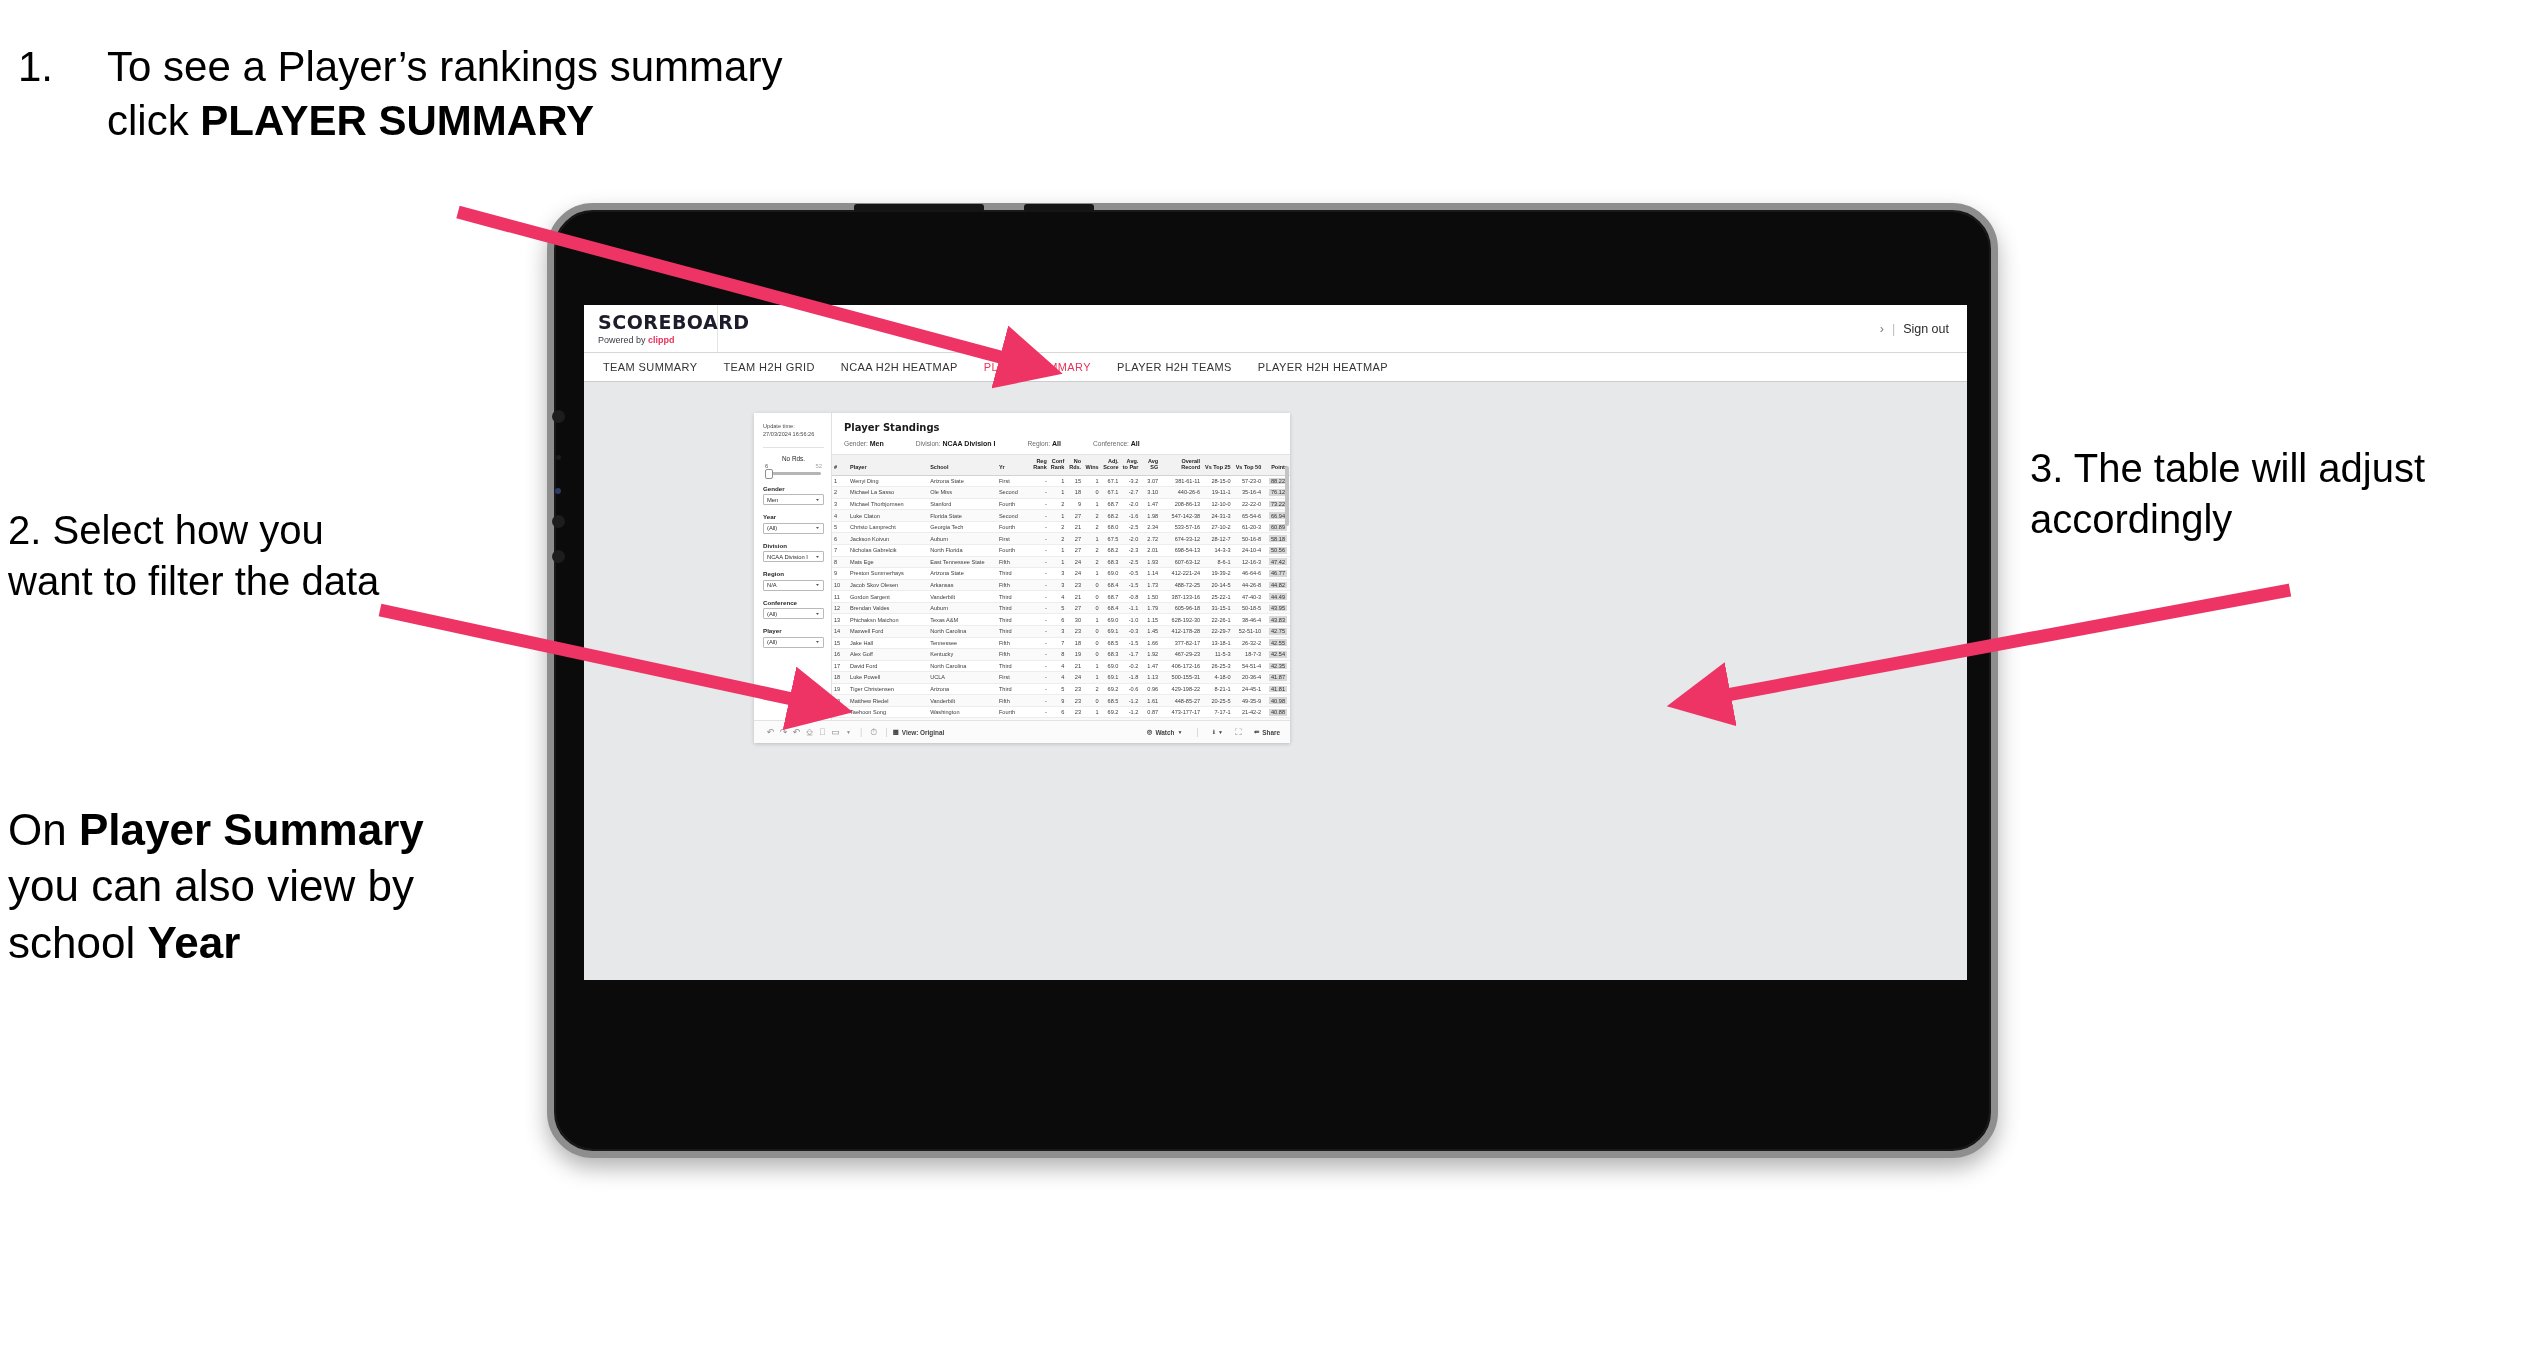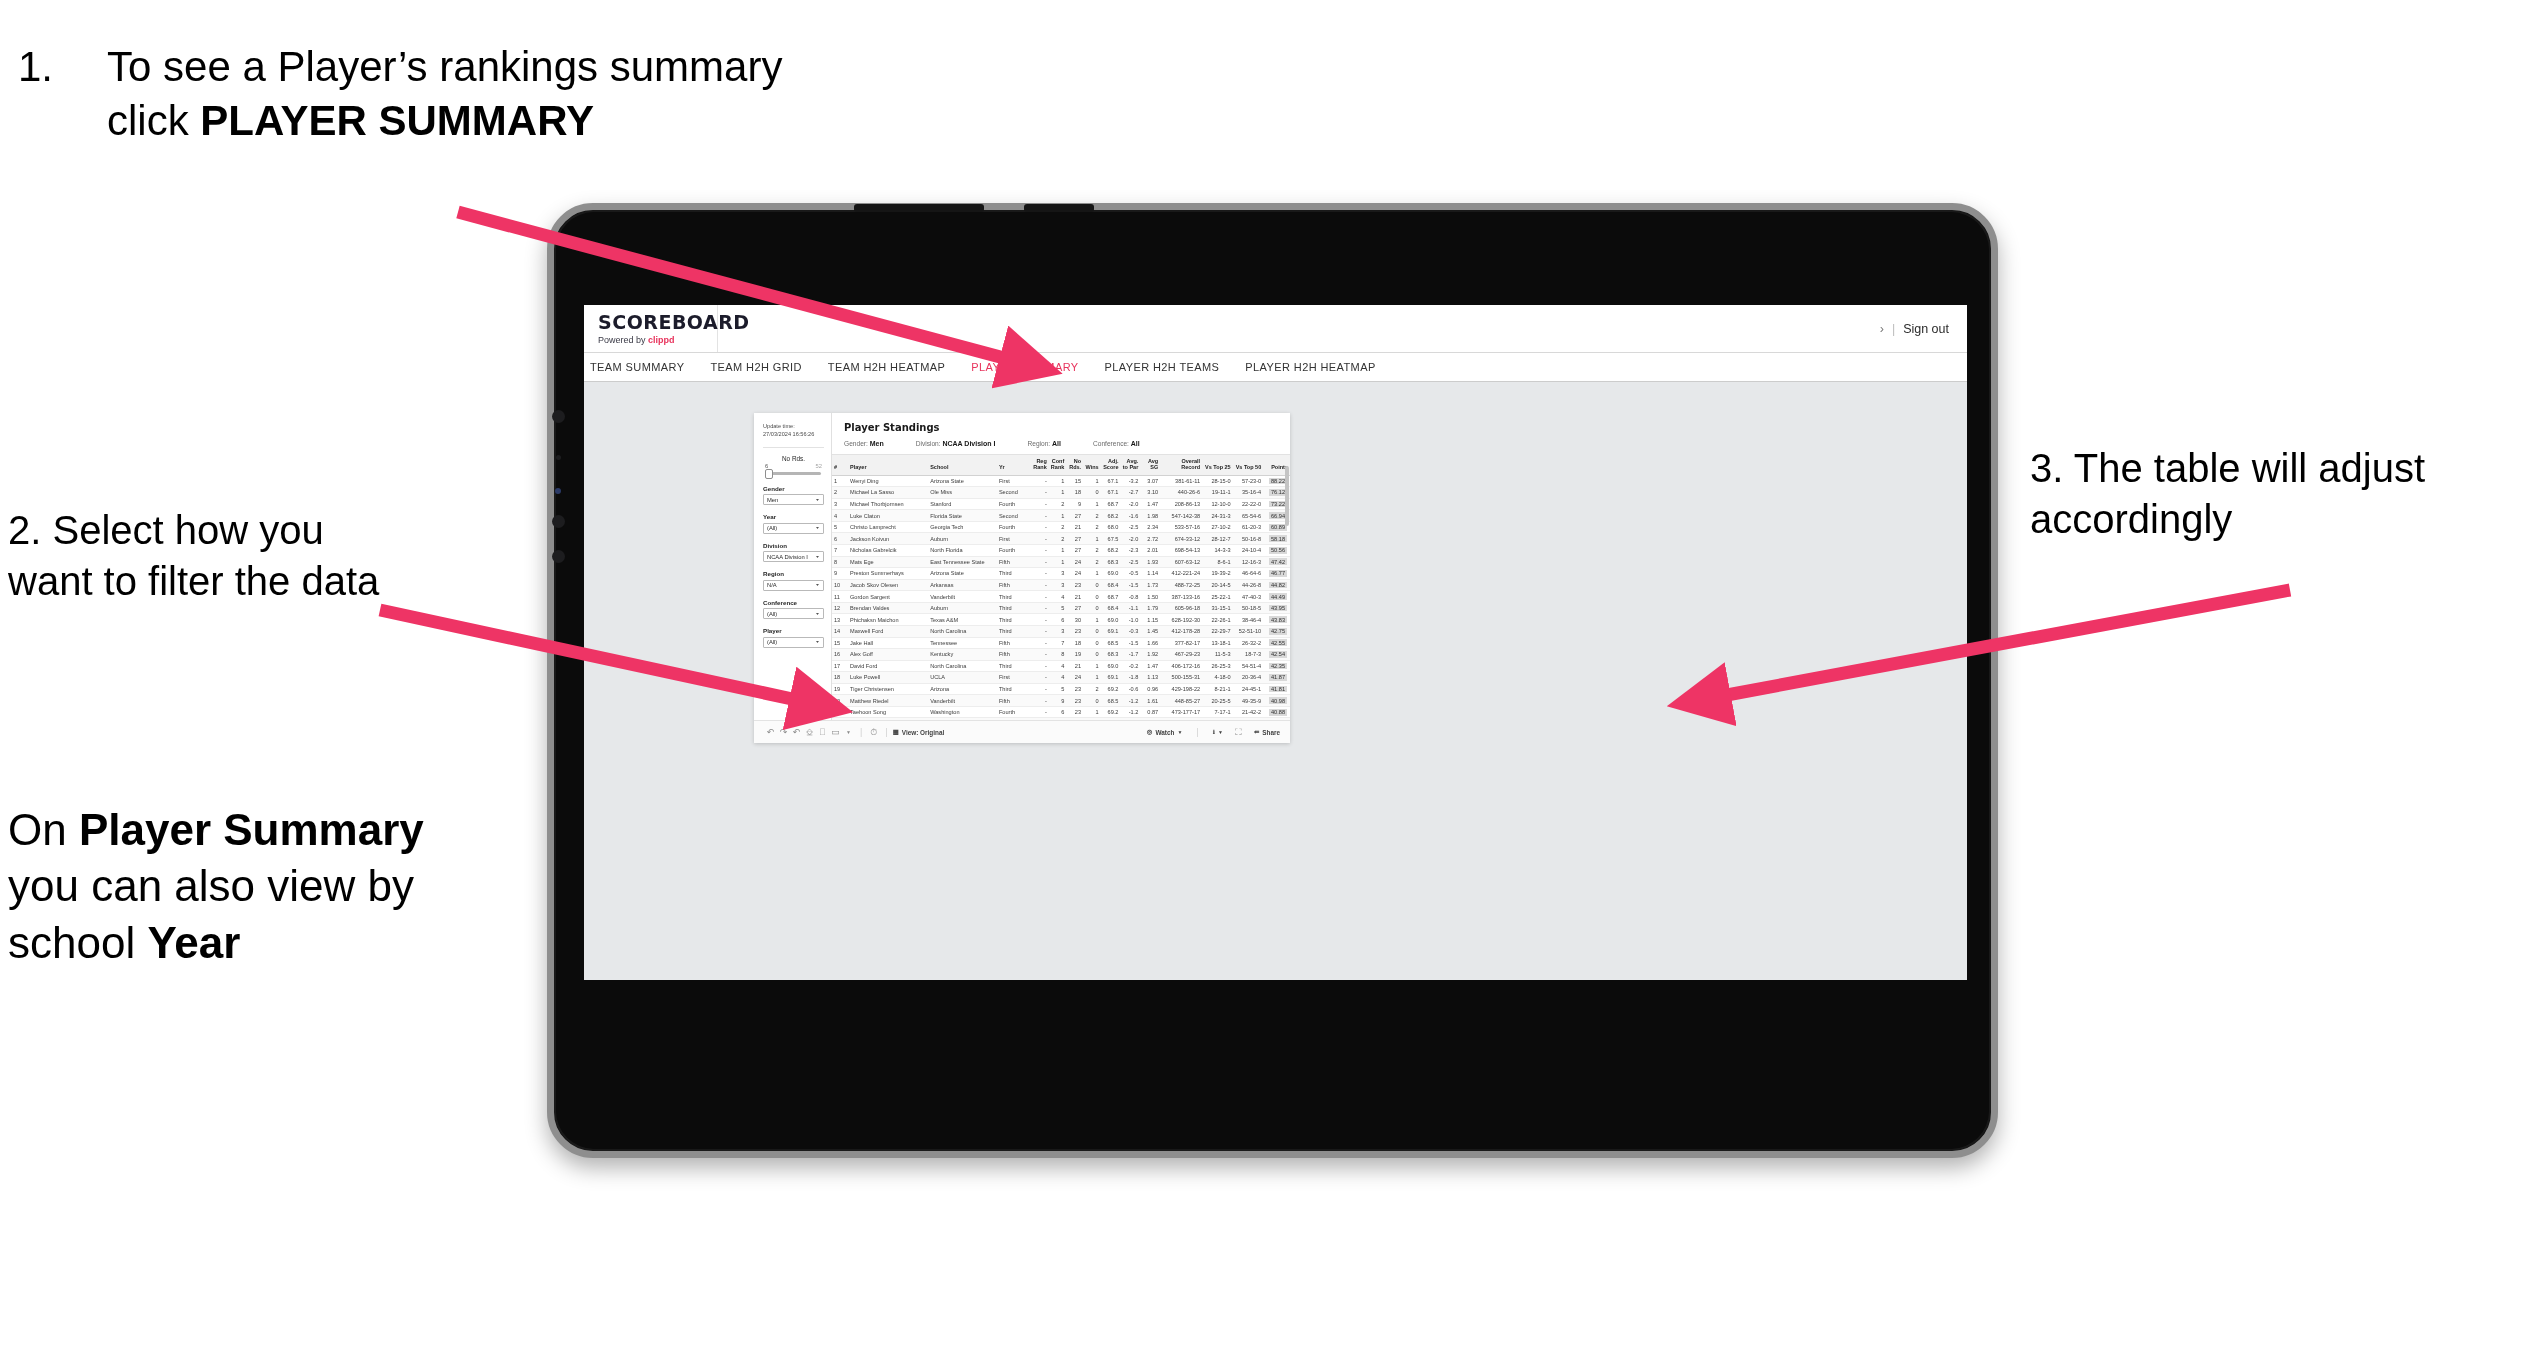--- a/index.html
+++ b/index.html
@@ -53,21 +53,21 @@
   .topnav-item{display:flex;align-items:center;padding:0 16px;font-size:12.5px;
     color:#2b2b2b;letter-spacing:.3px;border-right:1px solid #e9e9e9;cursor:pointer;}
   .topnav-item.active{border-bottom:3px solid #a8304b;}
   #header-right{margin-left:auto;display:flex;align-items:center;
     gap:8px;padding-right:18px;font-size:12.5px;color:#2b2b2b;}
   #header-right .divider{color:#bdbdbd;}
   #header-right .sep-icon{color:#777;}
 
   
   #subnav{height:28px;background:#fff;display:flex;align-items:center;
-    padding-left:6px;border-bottom:1px solid #ccc;box-shadow:0 1px 2px rgba(0,0,0,.06);}
+    padding-left:19px;border-bottom:1px solid #ccc;box-shadow:0 1px 2px rgba(0,0,0,.06);}
   .subnav-item{font-size:11px;color:#333;letter-spacing:.4px;margin-right:26px;cursor:pointer;}
   .subnav-item.active{color:#e8335c;}
 
   
   #viz-wrap{position:relative;height:600px;background:#e6e8ea;}
   #viz{position:absolute;left:170px;top:31px;width:536px;height:330px;
     background:#fff;box-shadow:0 1px 4px rgba(0,0,0,.18);display:flex;flex-direction:column;}
   #viz-body{display:flex;flex:1;min-height:0;}
 
   
@@ -167,21 +167,21 @@
       <div id="header-right">
         <span class="sep-icon">›</span>
         <span class="divider">|</span>
         <span>Sign out</span>
       </div>
     </div>
 
     <div id="subnav">
       <div class="subnav-item">TEAM SUMMARY</div>
       <div class="subnav-item">TEAM H2H GRID</div>
-      <div class="subnav-item">TEAM H2H HEATMAP</div>
+      <div class="subnav-item">NCAA H2H HEATMAP</div>
       <div class="subnav-item active">PLAYER SUMMARY</div>
       <div class="subnav-item">PLAYER H2H TEAMS</div>
       <div class="subnav-item">PLAYER H2H HEATMAP</div>
     </div>
 
     <div id="viz-wrap">
       <div id="viz">
         <div id="viz-body">
 
           <div id="side">

